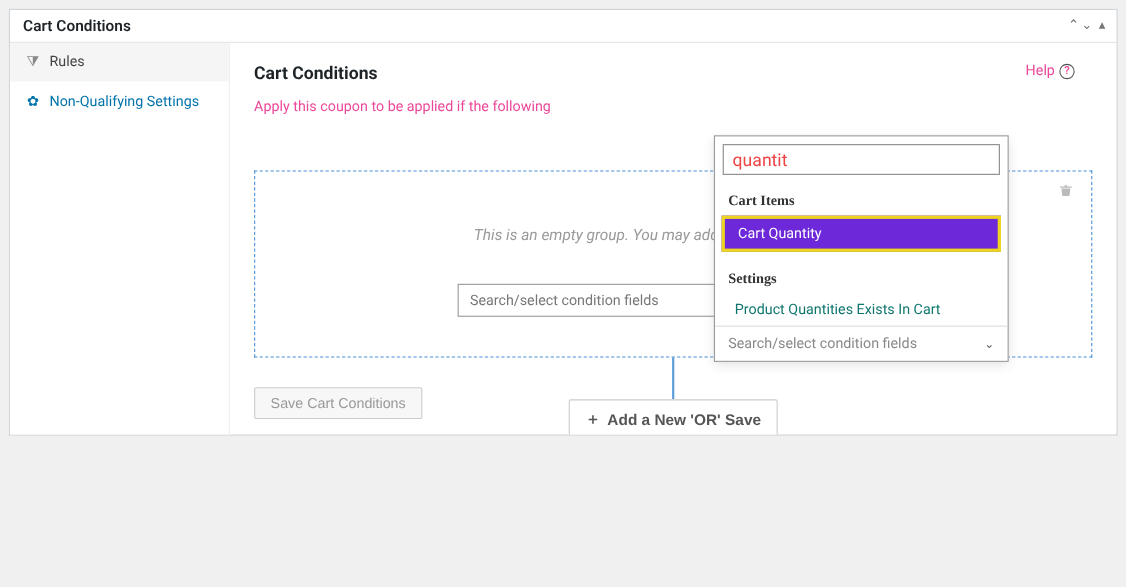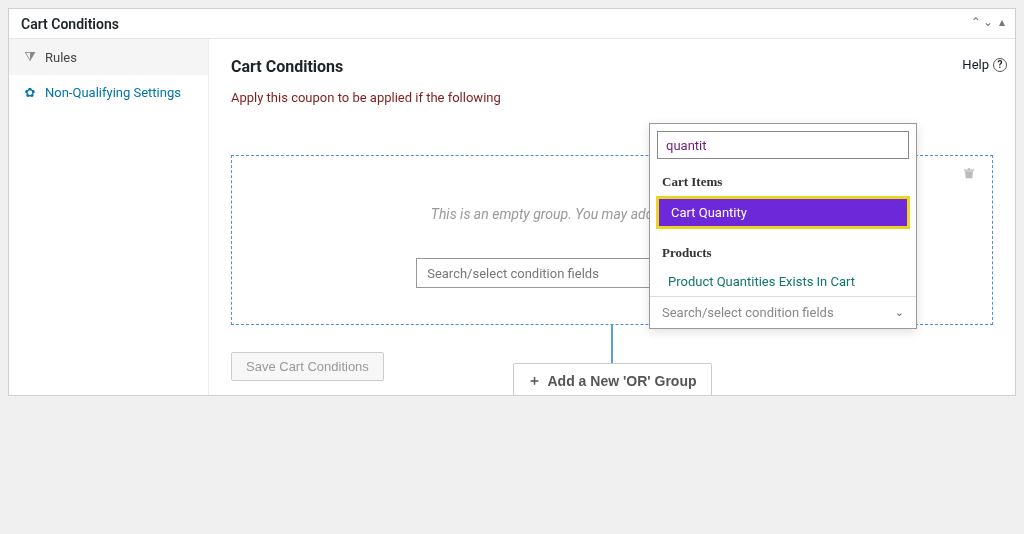--- a/index.html
+++ b/index.html
@@ -74,23 +74,23 @@
   }
   .sidebar-item.link .sidebar-icon { color: #0073aa; }
   .main {
     flex: 1;
     padding: 18px 22px;
     position: relative;
     overflow: hidden;
   }
   .help-link {
     position: absolute;
-    right: 8px;
+    right: 38px;
     top: 18px;
-    color: #0f172a;
+    color: #ec4899;
     font-size: 13px;
     display: flex;
     align-items: center;
     gap: 4px;
     cursor: pointer;
   }
   .help-icon {
     border: 1px solid #555;
     border-radius: 50%;
     width: 14px;
@@ -102,21 +102,21 @@
     font-weight: 600;
   }
   .main-title {
     font-size: 16px;
     font-weight: 700;
     color: #1d2327;
     margin-bottom: 14px;
   }
   .main-desc {
     font-size: 13px;
-    color: #7f1d1d;
+    color: #ec4899;
     margin-bottom: 50px;
   }
   .condition-block {
     border: 1px dashed #4a90d9;
     padding: 50px 20px 36px;
     position: relative;
     text-align: center;
   }
   .trash-icon {
     position: absolute;
@@ -214,22 +214,22 @@
     background: #fff;
     border: 1px solid #999;
     box-shadow: 0 3px 10px rgba(0,0,0,0.12);
     z-index: 10;
   }
   .dropdown-search {
     border: 1px solid #888;
     margin: 7px;
     height: 28px;
     padding: 0 8px;
-    font-size: 13px;
-    color: #701a75;
+    font-size: 16px;
+    color: #ef4444;
     display: flex;
     align-items: center;
   }
   .dropdown-group {
     padding: 8px 12px 6px;
     font-size: 13px;
     color: #333;
     font-weight: 600;
     font-family: Liberation Serif, serif;
   }
@@ -316,35 +316,35 @@
           </div>
           <button class="btn add">Add</button>
           <button class="btn">Cancel</button>
         </div>
       </div>
 
       <div class="center-col">
         <div class="connector"></div>
         <button class="or-group-btn">
           <span>＋</span>
-          <span>Add a New 'OR' Group</span>
+          <span>Add a New 'OR' Save</span>
         </button>
         <div class="connector"></div>
       </div>
 
 
       <button class="save-btn">Save Cart Conditions</button>
 
       <div class="dropdown-overlay">
         <div class="dropdown-search">
           <span>quantit</span>
         </div>
         <div class="dropdown-group">Cart Items</div>
         <div class="dropdown-option highlighted">Cart Quantity</div>
-        <div class="dropdown-group" style="margin-top:8px;">Products</div>
+        <div class="dropdown-group" style="margin-top:8px;">Settings</div>
         <div class="dropdown-option">Product Quantities Exists In Cart</div>
         <div class="dropdown-select-row">
           <span>Search/select condition fields</span>
           <span class="chevron-down">⌄</span>
         </div>
       </div>
 
     </div>
 
   </div>

